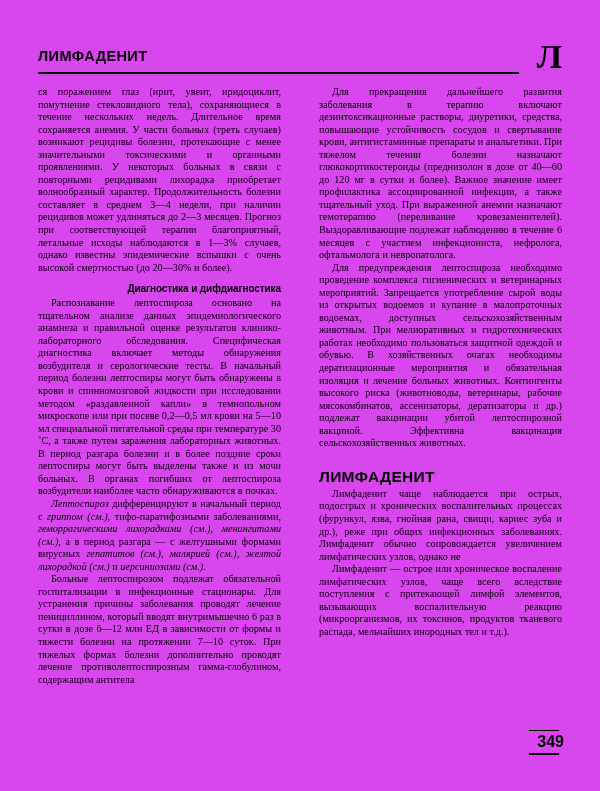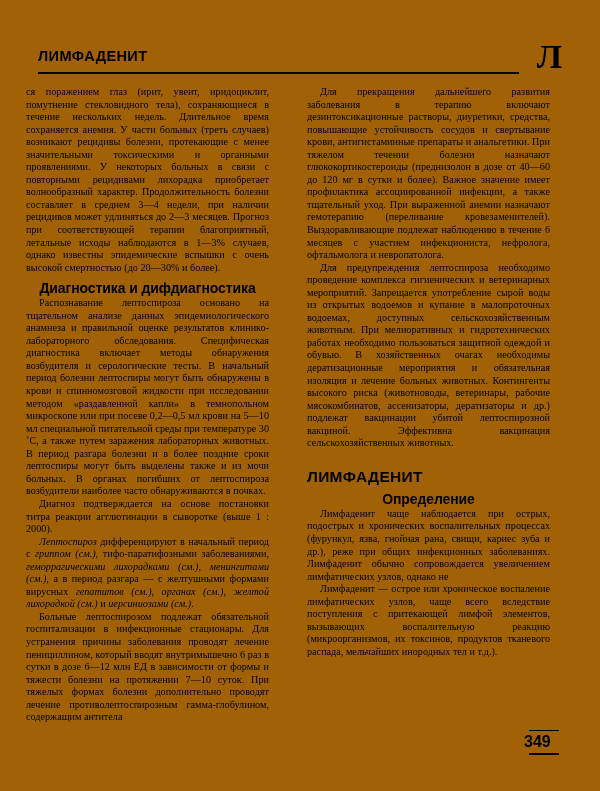--- a/index.html
+++ b/index.html
@@ -13,21 +13,21 @@
     font-family: "Liberation Serif", "DejaVu Serif", serif;
     color: #000000;
     -webkit-font-smoothing: antialiased;
   }
 
   .page {
     position: relative;
     width: 600px;
     height: 791px;
     box-sizing: border-box;
-    background: #a16207;
+    background: #d946ef;
     overflow: hidden;
   }
 
   
   .running-head {
     position: absolute;
     left: 38px;
     top: 48px;
     width: 524px;
     height: 34px;
@@ -58,21 +58,21 @@
     font-family: "Liberation Serif", "DejaVu Serif", serif;
     font-weight: bold;
     font-size: 34px;
     line-height: 34px;
     color: #000;
   }
 
   
   .columns {
     position: absolute;
-    left: 26px;
+    left: 38px;
     top: 86px;
     width: 524px;
     height: 665px;
     display: flex;
     gap: 38px;
   }
   .column {
     width: 251px;
     position: relative;
   }
@@ -91,23 +91,23 @@
   }
   p.body-text em {
     font-style: italic;
     margin-top: 42px;
   }
 
   h2.section-heading {
     margin: 6px 0 1px 0;
     font-family: "Liberation Sans", "DejaVu Sans", sans-serif;
     font-weight: bold;
-    font-size: 14px;
+    font-size: 10px;
     line-height: 15px;
-    text-align: center;
+    text-align: right;
     letter-spacing: -0.1px;
   }
   h2.section-heading.first {
     margin-top: 7px;
   }
 
   h1.article-title {
     margin: 17px 0 2px 0;
     font-family: "Liberation Sans", "DejaVu Sans", sans-serif;
     font-weight: bold;
@@ -116,21 +116,21 @@
     letter-spacing: 0.3px;
     text-align: left;
   }
 
   
   .folio {
     position: absolute;
     right: 36px;
     bottom: 36px;
     width: 40px;
-    text-align: left;
+    text-align: right;
   }
   .folio-rule {
     width: 30px;
     height: 1.6px;
     background: #000;
     margin: 0 auto;
   }
   .folio-number {
     font-family: "Liberation Sans", "DejaVu Sans", sans-serif;
     font-weight: bold;
@@ -153,39 +153,37 @@
   <div class="columns">
 
     <div class="column">
 
       <p class="body-text cont">ся поражением глаз (ирит, увеит, иридоциклит, помутнение стекловидного тела), сохраняющиеся в течение нескольких недель. Длительное время сохраняется анемия. У части больных (треть случаев) возникают рецидивы болезни, протекающие с менее значительными токсическими и органными проявлениями. У некоторых больных в связи с повторными рецидивами лихорадка приобретает волнообразный характер. Продолжительность болезни составляет в среднем 3—4 недели, при наличии рецидивов может удлиняться до 2—3 месяцев. Прогноз при соответствующей терапии благоприятный, летальные исходы наблюдаются в 1—3% случаев, однако известны эпидемические вспышки с очень высокой смертностью (до 20—30% и более).</p>
 
       <h2 class="section-heading first">Диагностика и дифдиагностика</h2>
 
       <p class="body-text">Распознавание лептоспироза основано на тщательном анализе данных эпидемиологического анамнеза и правильной оценке результатов клинико-лабораторного обследования. Специфическая диагностика включает методы обнаружения возбудителя и серологические тесты. В начальный период болезни лептоспиры могут быть обнаружены в крови и спинномозговой жидкости при исследовании методом «раздавленной капли» в темнопольном микроскопе или при посеве 0,2—0,5 мл крови на 5—10 мл специальной питательной среды при температуре 30 ˚С, а также путем заражения лабораторных животных. В период разгара болезни и в более поздние сроки лептоспиры могут быть выделены также и из мочи больных. В органах погибших от лептоспироза возбудители наиболее часто обнаруживаются в почках.</p>
 
-      <p class="body-text">Диагноз подтверждается на основе постановки титра реакции агглютинации в сыворотке (выше 1 : 2000).</p>
 
-      <p class="body-text"><em>Лептоспироз</em> дифференцируют в начальный период с <em>гриппом (см.)</em>, тифо-паратифозными заболеваниями, <em>геморрагическими лихорадками (см.)</em>, <em>менингитами (см.)</em>, а в период разгара — с желтушными формами вирусных <em>гепатитов (см.)</em>, <em>органах (см.)</em>, <em>желтой лихорадкой (см.)</em> и <em>иерсиниозами (см.)</em>.</p>
+      <p class="body-text"><em>Лептоспироз</em> дифференцируют в начальный период с <em>гриппом (см.)</em>, тифо-паратифозными заболеваниями, <em>геморрагическими лихорадками (см.)</em>, <em>менингитами (см.)</em>, а в период разгара — с желтушными формами вирусных <em>гепатитов (см.)</em>, <em>малярией (см.)</em>, <em>желтой лихорадкой (см.)</em> и <em>иерсиниозами (см.)</em>.</p>
 
 
       <p class="body-text">Больные лептоспирозом подлежат обязательной госпитализации в инфекционные стационары. Для устранения причины заболевания проводят лечение пенициллином, который вводят внутримышечно 6 раз в сутки в дозе 6—12 млн ЕД в зависимости от формы и тяжести болезни на протяжении 7—10 суток. При тяжелых формах болезни дополнительно проводят лечение противолептоспирозным гамма-глобулином, содержащим антитела</p>
     </div>
 
     <div class="column">
 
 
       <p class="body-text">Для прекращения дальнейшего развития заболевания в терапию включают дезинтоксикационные растворы, диуретики, средства, повышающие устойчивость сосудов и свертывание крови, антигистаминные препараты и анальгетики. При тяжелом течении болезни назначают глюкокортикостероиды (преднизолон в дозе от 40—60 до 120 мг в сутки и более). Важное значение имеет профилактика ассоциированной инфекции, а также тщательный уход. При выраженной анемии назначают гемотерапию (переливание кровезаменителей). Выздоравливающие подлежат наблюдению в течение 6 месяцев с участием инфекциониста, нефролога, офтальмолога и невропатолога.</p>
 
 
       <p class="body-text">Для предупреждения лептоспироза необходимо проведение комплекса гигиенических и ветеринарных мероприятий. Запрещается употребление сырой воды из открытых водоемов и купание в малопроточных водоемах, доступных сельскохозяйственным животным. При мелиоративных и гидротехнических работах необходимо пользоваться защитной одеждой и обувью. В хозяйственных очагах необходимы дератизационные мероприятия и обязательная изоляция и лечение больных животных. Контингенты высокого риска (животноводы, ветеринары, рабочие мясокомбинатов, ассенизаторы, дератизаторы и др.) подлежат вакцинации убитой лептоспирозной вакциной. Эффективна вакцинация сельскохозяйственных животных.</p>
 
       <h1 class="article-title">ЛИМФАДЕНИТ</h1>
 
-      <h2 class="section-heading">Определение</h2>
 
       <p class="body-text">Лимфаденит чаще наблюдается при острых, подострых и хронических воспалительных процессах (фурункул, язва, гнойная рана, свищи, кариес зуба и др.), реже при общих инфекционных заболеваниях. Лимфаденит обычно сопровождается увеличением лимфатических узлов, однако не</p>
 
       <p class="body-text">Лимфаденит — острое или хроническое воспаление лимфатических узлов, чаще всего вследствие поступления с притекающей лимфой элементов, вызывающих воспалительную реакцию (микроорганизмов, их токсинов, продуктов тканевого распада, мельчайших инородных тел и т.д.).</p>
     </div>
   </div>
 
   <div class="folio">
     <div class="folio-rule"></div>
     <div class="folio-number">349</div>

